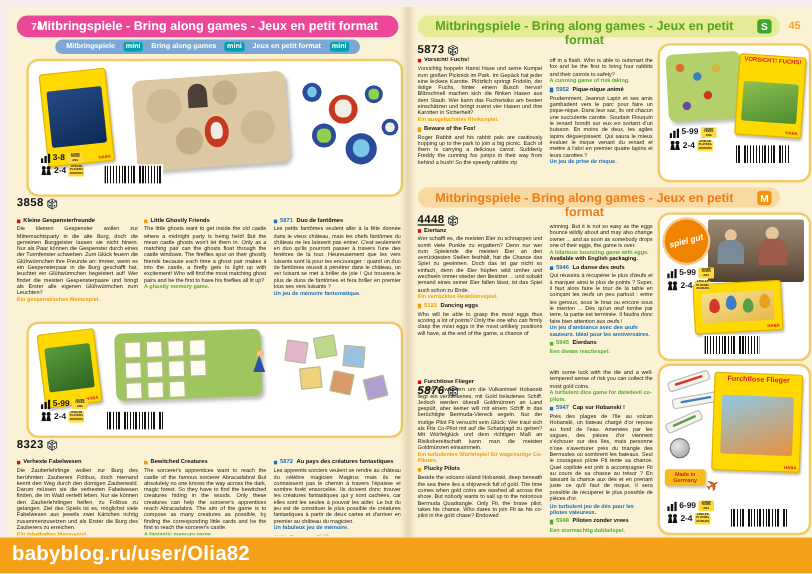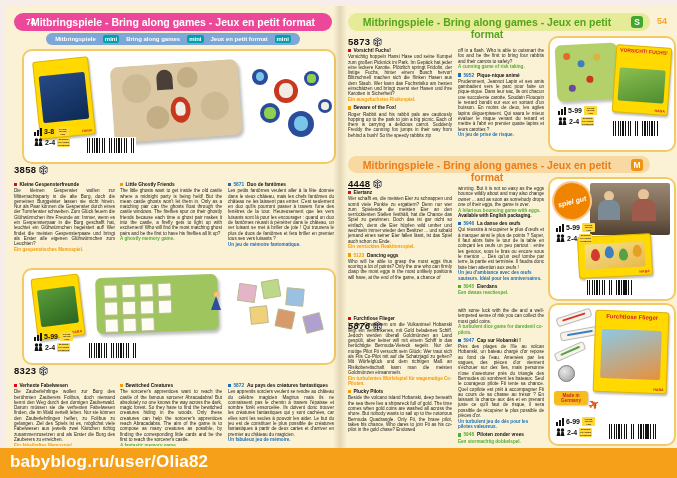--- a/index.html
+++ b/index.html
@@ -305,21 +305,21 @@
       <span class="ngreen">5873</span>
       <span>Tovenaar Fidibus</span>
     </div>
 
 </div>
 
 <div class="bar-green">
   <span class="ttl">Mitbringspiele - Bring along games - Jeux en petit format</span>
   <span class="sbadge">S</span>
 </div>
-<span class="pg75">54</span>
+<span class="pg75">45</span>
 
 <div class="inum" style="left:348px;top:36px;">
   <b>5873</b>
   <svg class="die" viewBox="0 0 12 12">
       <polygon points="2,4 6,2 10,4 6,6" fill="#fff" stroke="#111" stroke-width=".7"></polygon>
       <polygon points="2,4 6,6 6,11 2,9" fill="#ddd" stroke="#111" stroke-width=".7"></polygon>
       <polygon points="10,4 6,6 6,11 10,9" fill="#fff" stroke="#111" stroke-width=".7"></polygon>
       <circle cx="6" cy="4" r=".8" fill="#111"></circle>
       <circle cx="4" cy="8" r=".8" fill="#111"></circle>
       <circle cx="8" cy="8" r=".8" fill="#111"></circle>

